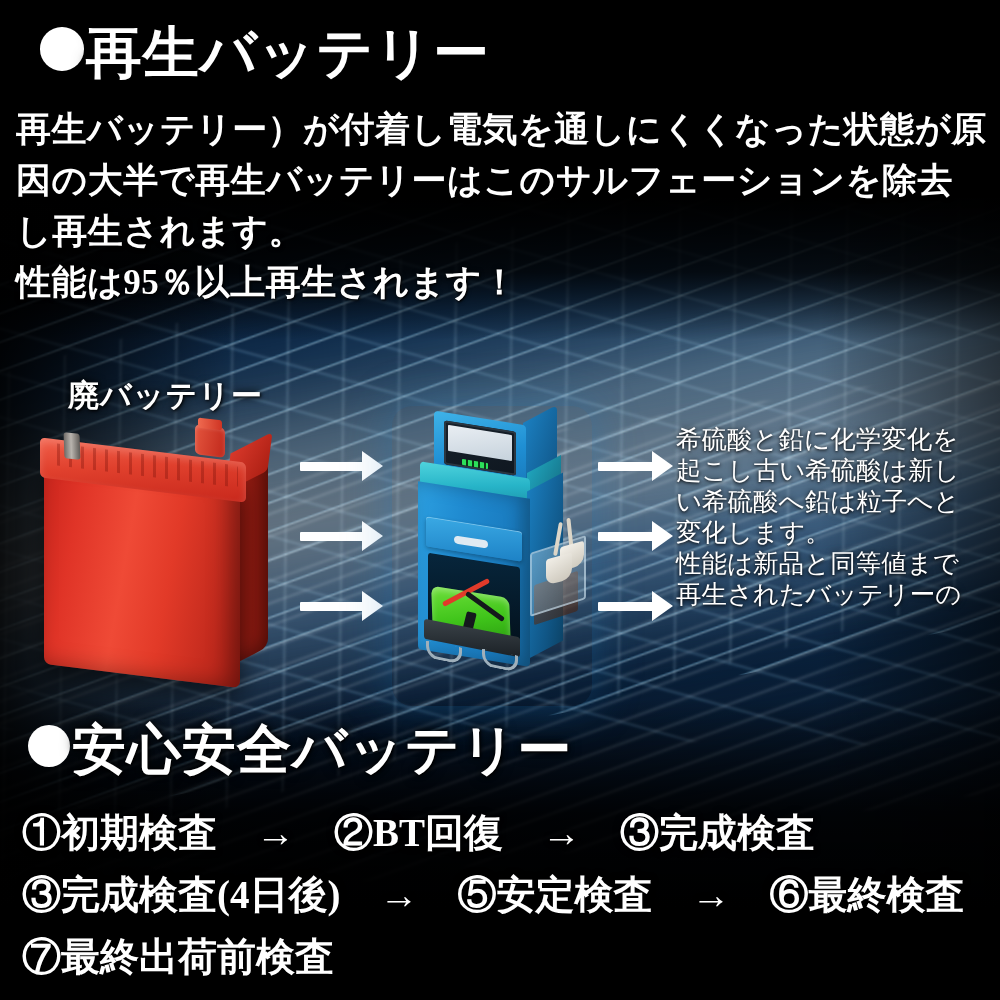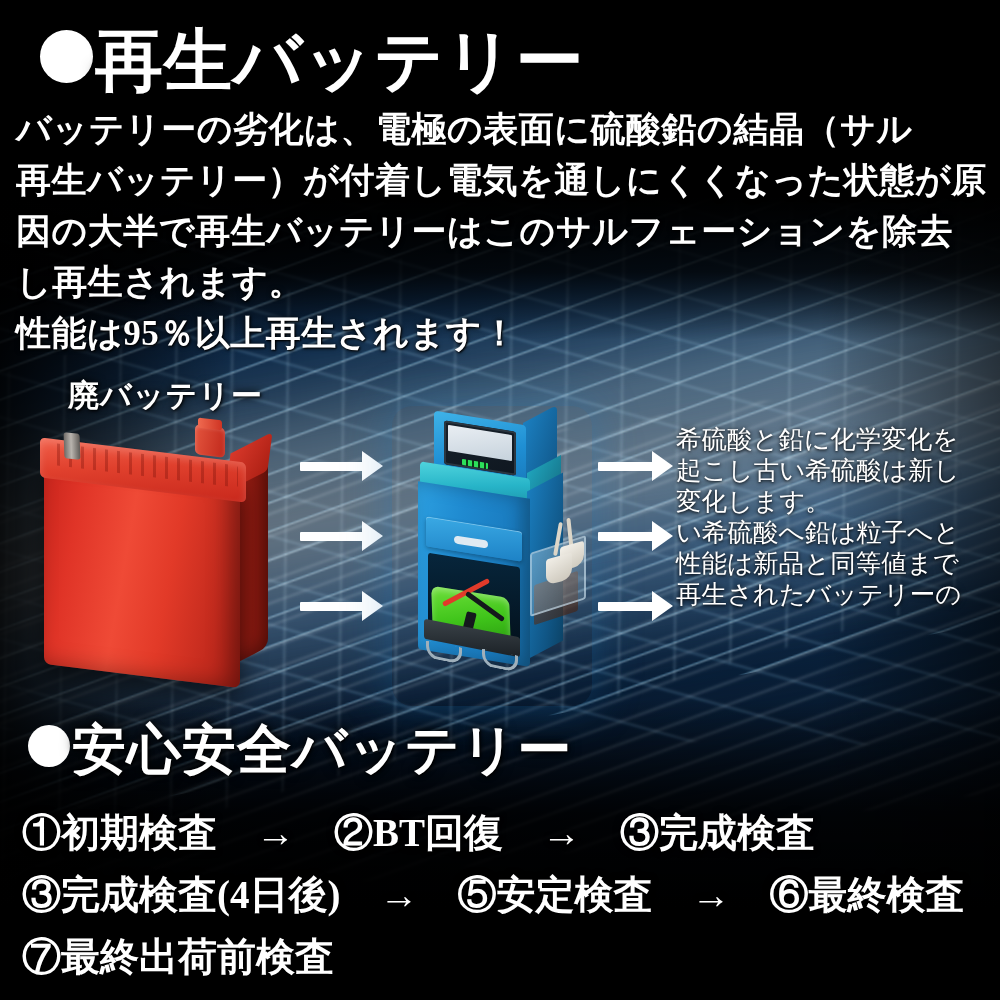--- a/index.html
+++ b/index.html
@@ -88,21 +88,21 @@
     background:linear-gradient(270deg,rgba(0,0,0,.55),rgba(0,0,0,0));}
 
   
   .layer{position:absolute;inset:0;}
   .hdr{
     position:absolute;
     font-family:"Liberation Serif","DejaVu Serif",serif;
     font-weight:700;color:#fff;white-space:nowrap;
     text-shadow:0 0 6px rgba(0,0,0,.95),0 0 14px rgba(0,0,0,.8),1px 1px 2px #000;
   }
-  #h1{left:40px;top:16px;font-size:68px;letter-spacing:1px;}
+  #h1{left:40px;top:16px;font-size:56px;letter-spacing:1px;}
   #h2{left:28px;top:714px;font-size:54px;letter-spacing:1px;}
   .bullet{
     display:inline-block;width:.78em;height:.78em;border-radius:50%;
     background:#fff;vertical-align:.02em;margin-right:2px;
   }
 
   #para{
     position:absolute;left:16px;top:104px;width:960px;
     font-size:35px;line-height:51px;color:#fff;font-weight:700;
     letter-spacing:.5px;
@@ -263,21 +263,20 @@
   <div class="vig-left"></div>
   <div class="vig-right"></div>
 
   <div class="layer">
 
     <div class="hdr" id="h1">
       <span class="bullet"></span><span>再生バッテリー</span>
     </div>
 
     <div id="para">
-      <span class="l">バッテリーの劣化は、電極の表面に硫酸鉛の結晶（サル</span>
       <span class="l">再生バッテリー）が付着し電気を通しにくくなった状態が原</span>
       <span class="l">因の大半で再生バッテリーはこのサルフェーションを除去</span>
       <span class="l">し再生されます。</span>
       <span class="l">性能は95％以上再生されます！</span>
     </div>
 
     <div id="waste-label">廃バッテリー</div>
 
     <div id="battery">
       <div class="bt-side"></div>
@@ -339,22 +338,22 @@
         <div class="head" style="left:54px;"></div>
     </div>
     <div class="barrow" style="left:598px;top:598px;width:78px;">
       <div class="shaft" style="width:56px;"></div>
         <div class="head" style="left:54px;"></div>
     </div>
 
     <div id="right-text">
       <span class="l">希硫酸と鉛に化学変化を</span>
       <span class="l">起こし古い希硫酸は新し</span>
+      <span class="l">い希硫酸へ鉛は粒子へと</span>
       <span class="l">変化します。</span>
-      <span class="l">い希硫酸へ鉛は粒子へと</span>
       <span class="l">性能は新品と同等値まで</span>
       <span class="l">再生されたバッテリーの</span>
     </div>
 
     <div class="hdr" id="h2">
       <span class="bullet"></span><span>安心安全バッテリー</span>
     </div>
 
     <div class="steps" id="steps1">①初期検査　→　②BT回復　→　③完成検査</div>
     <div class="steps" id="steps2">③完成検査(4日後)　→　⑤安定検査　→　⑥最終検査</div>

